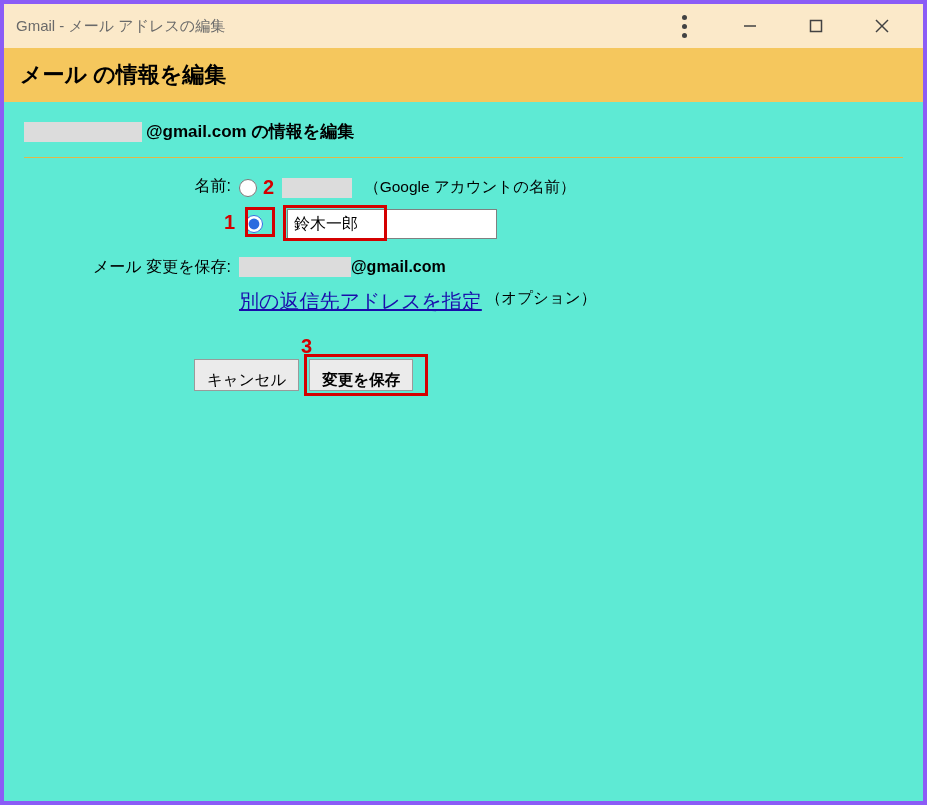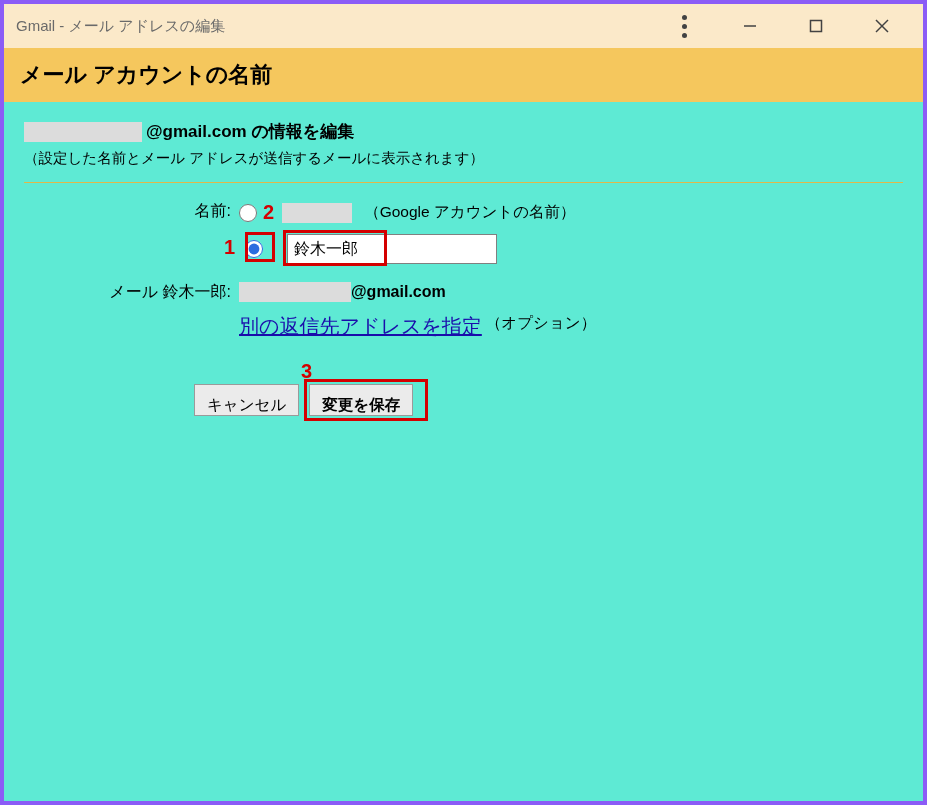--- a/index.html
+++ b/index.html
@@ -68,29 +68,28 @@
       <div class="title-btn">
         <svg width="14" height="14" viewBox="0 0 14 14">
             <line x1="1" y1="1" x2="13" y2="13" stroke="#424242" stroke-width="1.5"></line>
             <line x1="13" y1="1" x2="1" y2="13" stroke="#424242" stroke-width="1.5"></line>
           </svg>
       </div>
     </div>
   </div>
 
   <div class="header-strip">
-    <h1>メール アカウントの名前</h1>
+    <h1>メール の情報を編集</h1>
   </div>
 
   <div class="content">
     <div class="section-title">
       <span class="redact" style="width:118px;"></span>
         <span>@gmail.com の情報を編集</span>
     </div>
-    <div class="subtitle">（設定した名前とメール アドレスが送信するメールに表示されます）</div>
     <hr class="divider">
 
     <div class="form">
 
       <div class="row">
         <div class="label-cell">名前:</div>
         <div class="radio-wrap">
           <input type="radio" name="name-choice" style="">
           <span class="marker" style="position:static; margin:0 2px 0 0;">2</span>
           <span class="redact" style="width:70px;"></span>
@@ -105,21 +104,21 @@
         <div class="radio-wrap" style="position:relative;gap:12px;">
           <input type="radio" name="name-choice" checked="" style="margin-left: 6px; margin-right: 12px;">
           <div style="position:relative;">
             <div class="red-box" style="left:-4px; top:-4px; width:104px; height:36px;"></div>
             <input type="text" class="name-input" value="鈴木一郎" style="">
           </div>
         </div>
       </div>
 
       <div class="row" style="margin-top:18px;">
-        <div class="label-cell">メール 鈴木一郎:</div>
+        <div class="label-cell">メール 変更を保存:</div>
         <div class="email-cell">
           <span class="redact" style="width:112px;"></span>
           <span style="font-weight:700;">@gmail.com</span>
         </div>
       </div>
 
       <div class="row">
         <div class="label-cell"></div>
         <a href="#" class="reply-link">別の返信先アドレスを指定</a>
         <span class="option-note">（オプション）</span>

